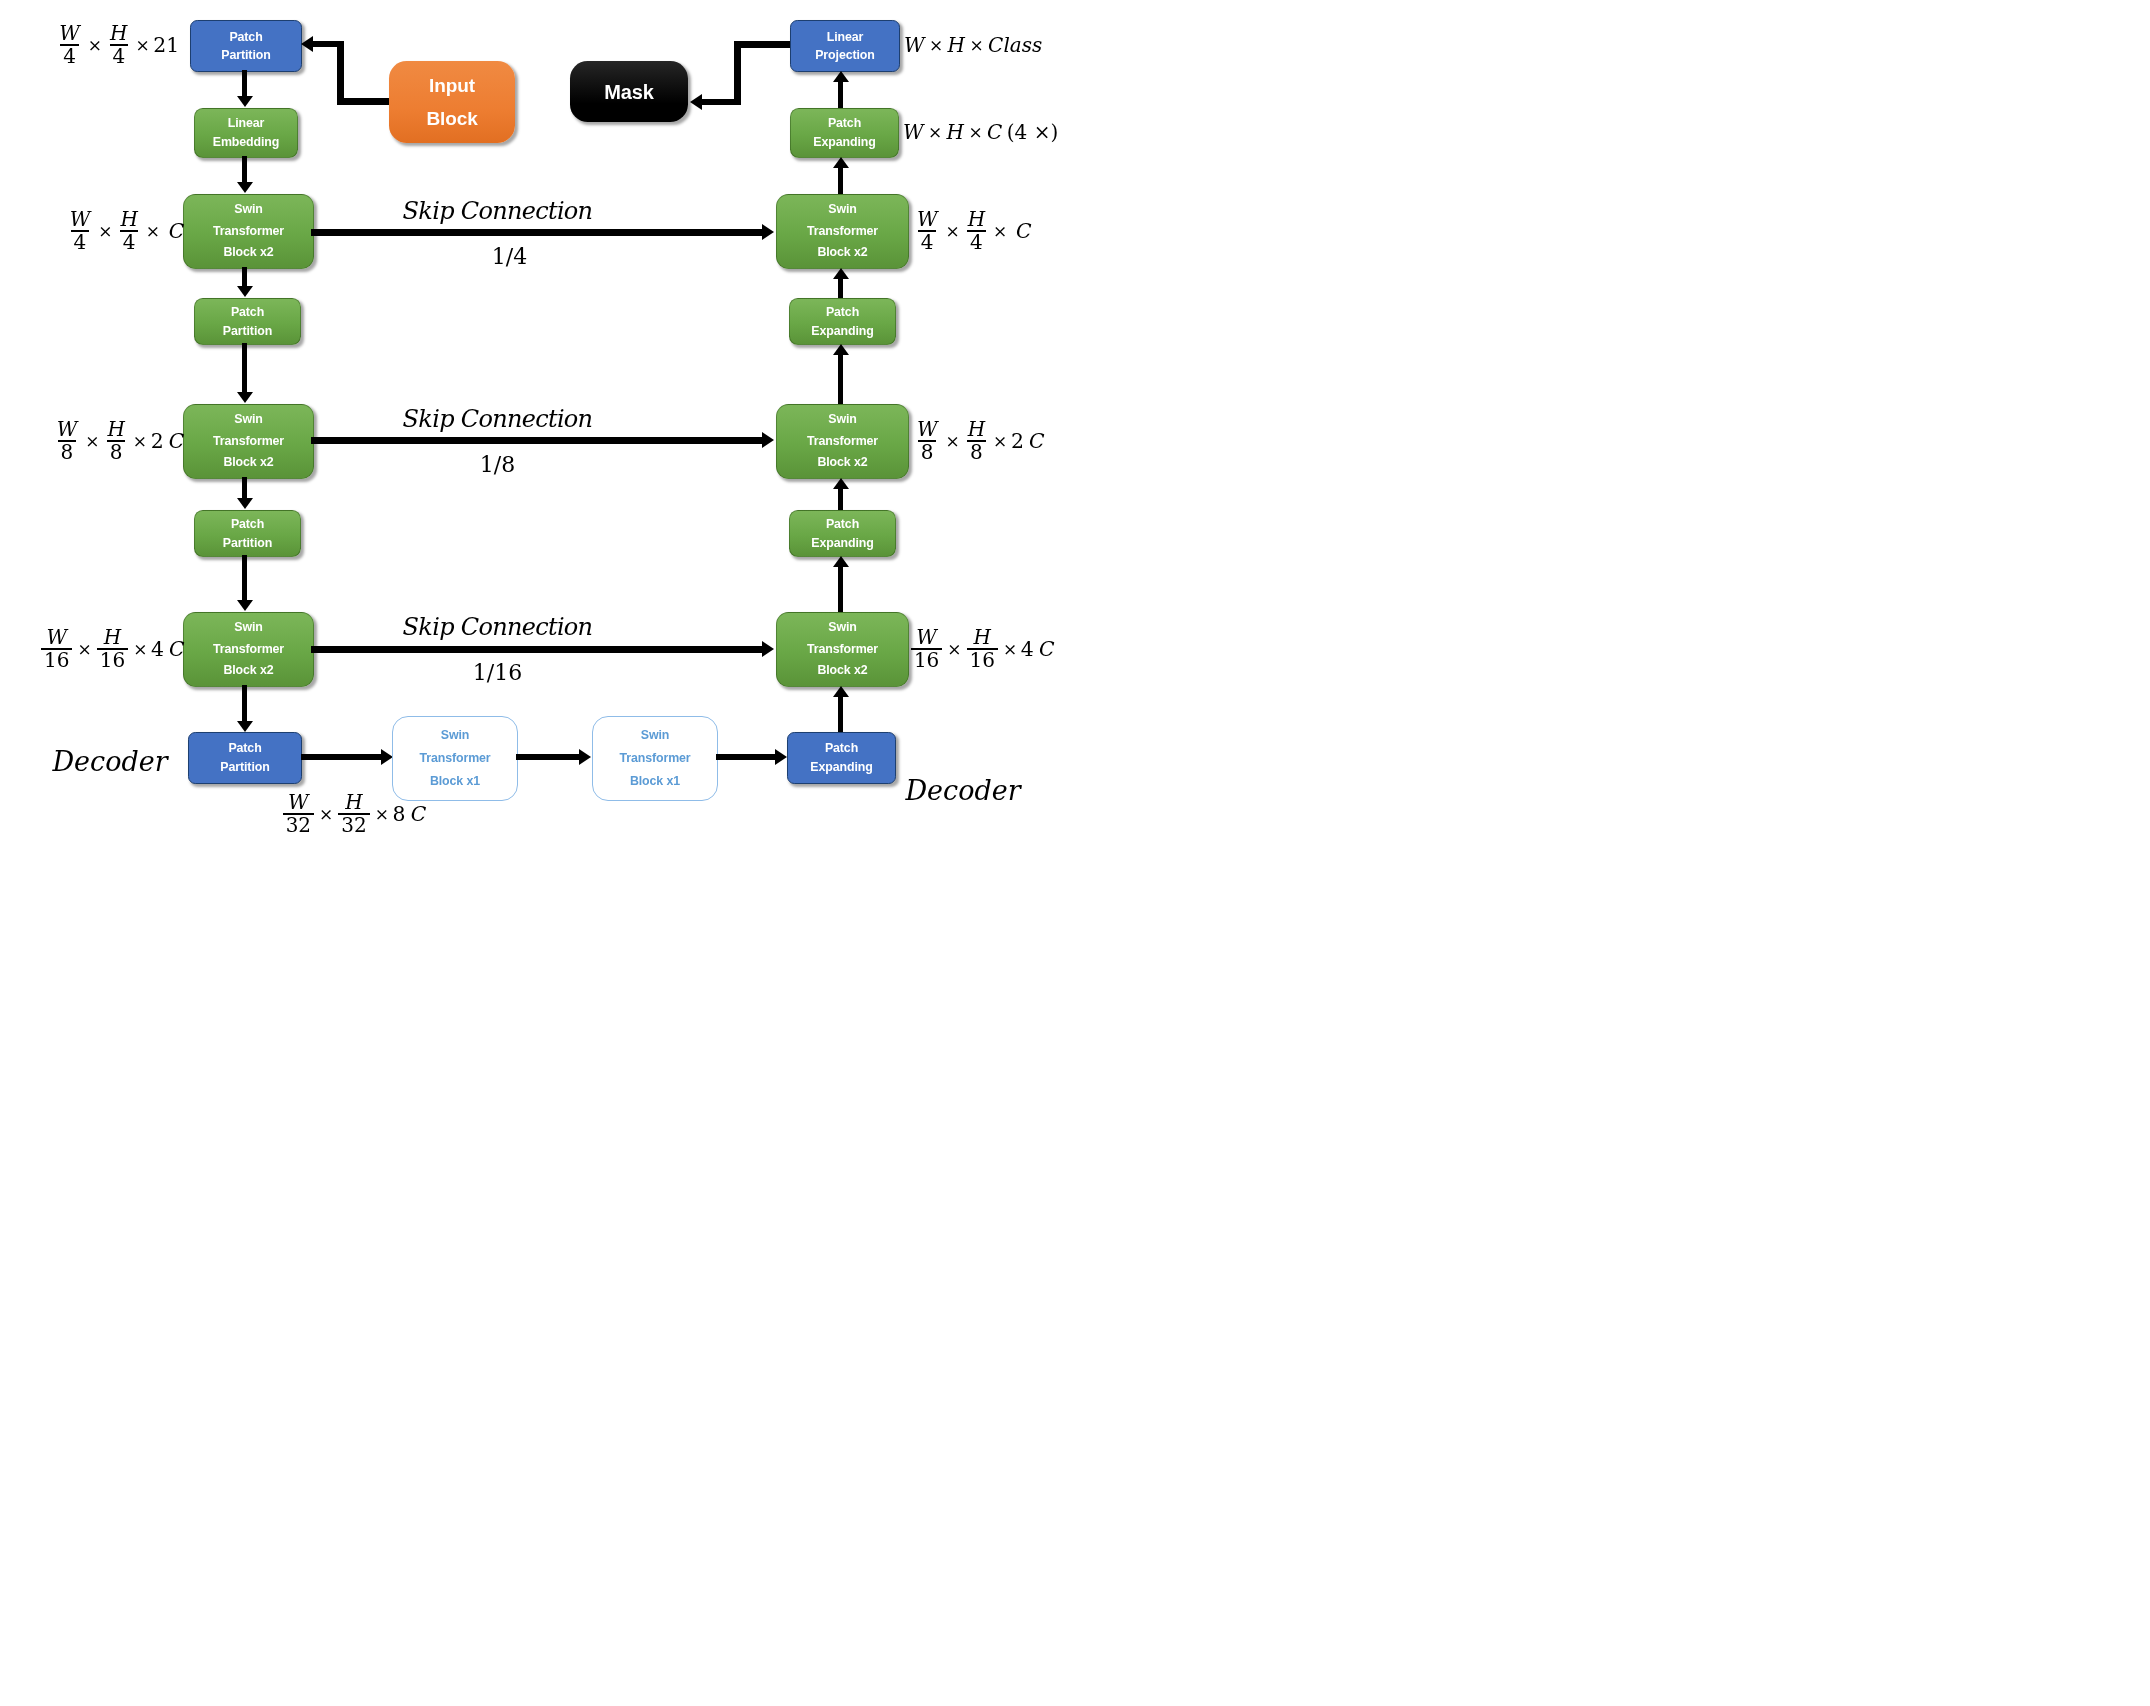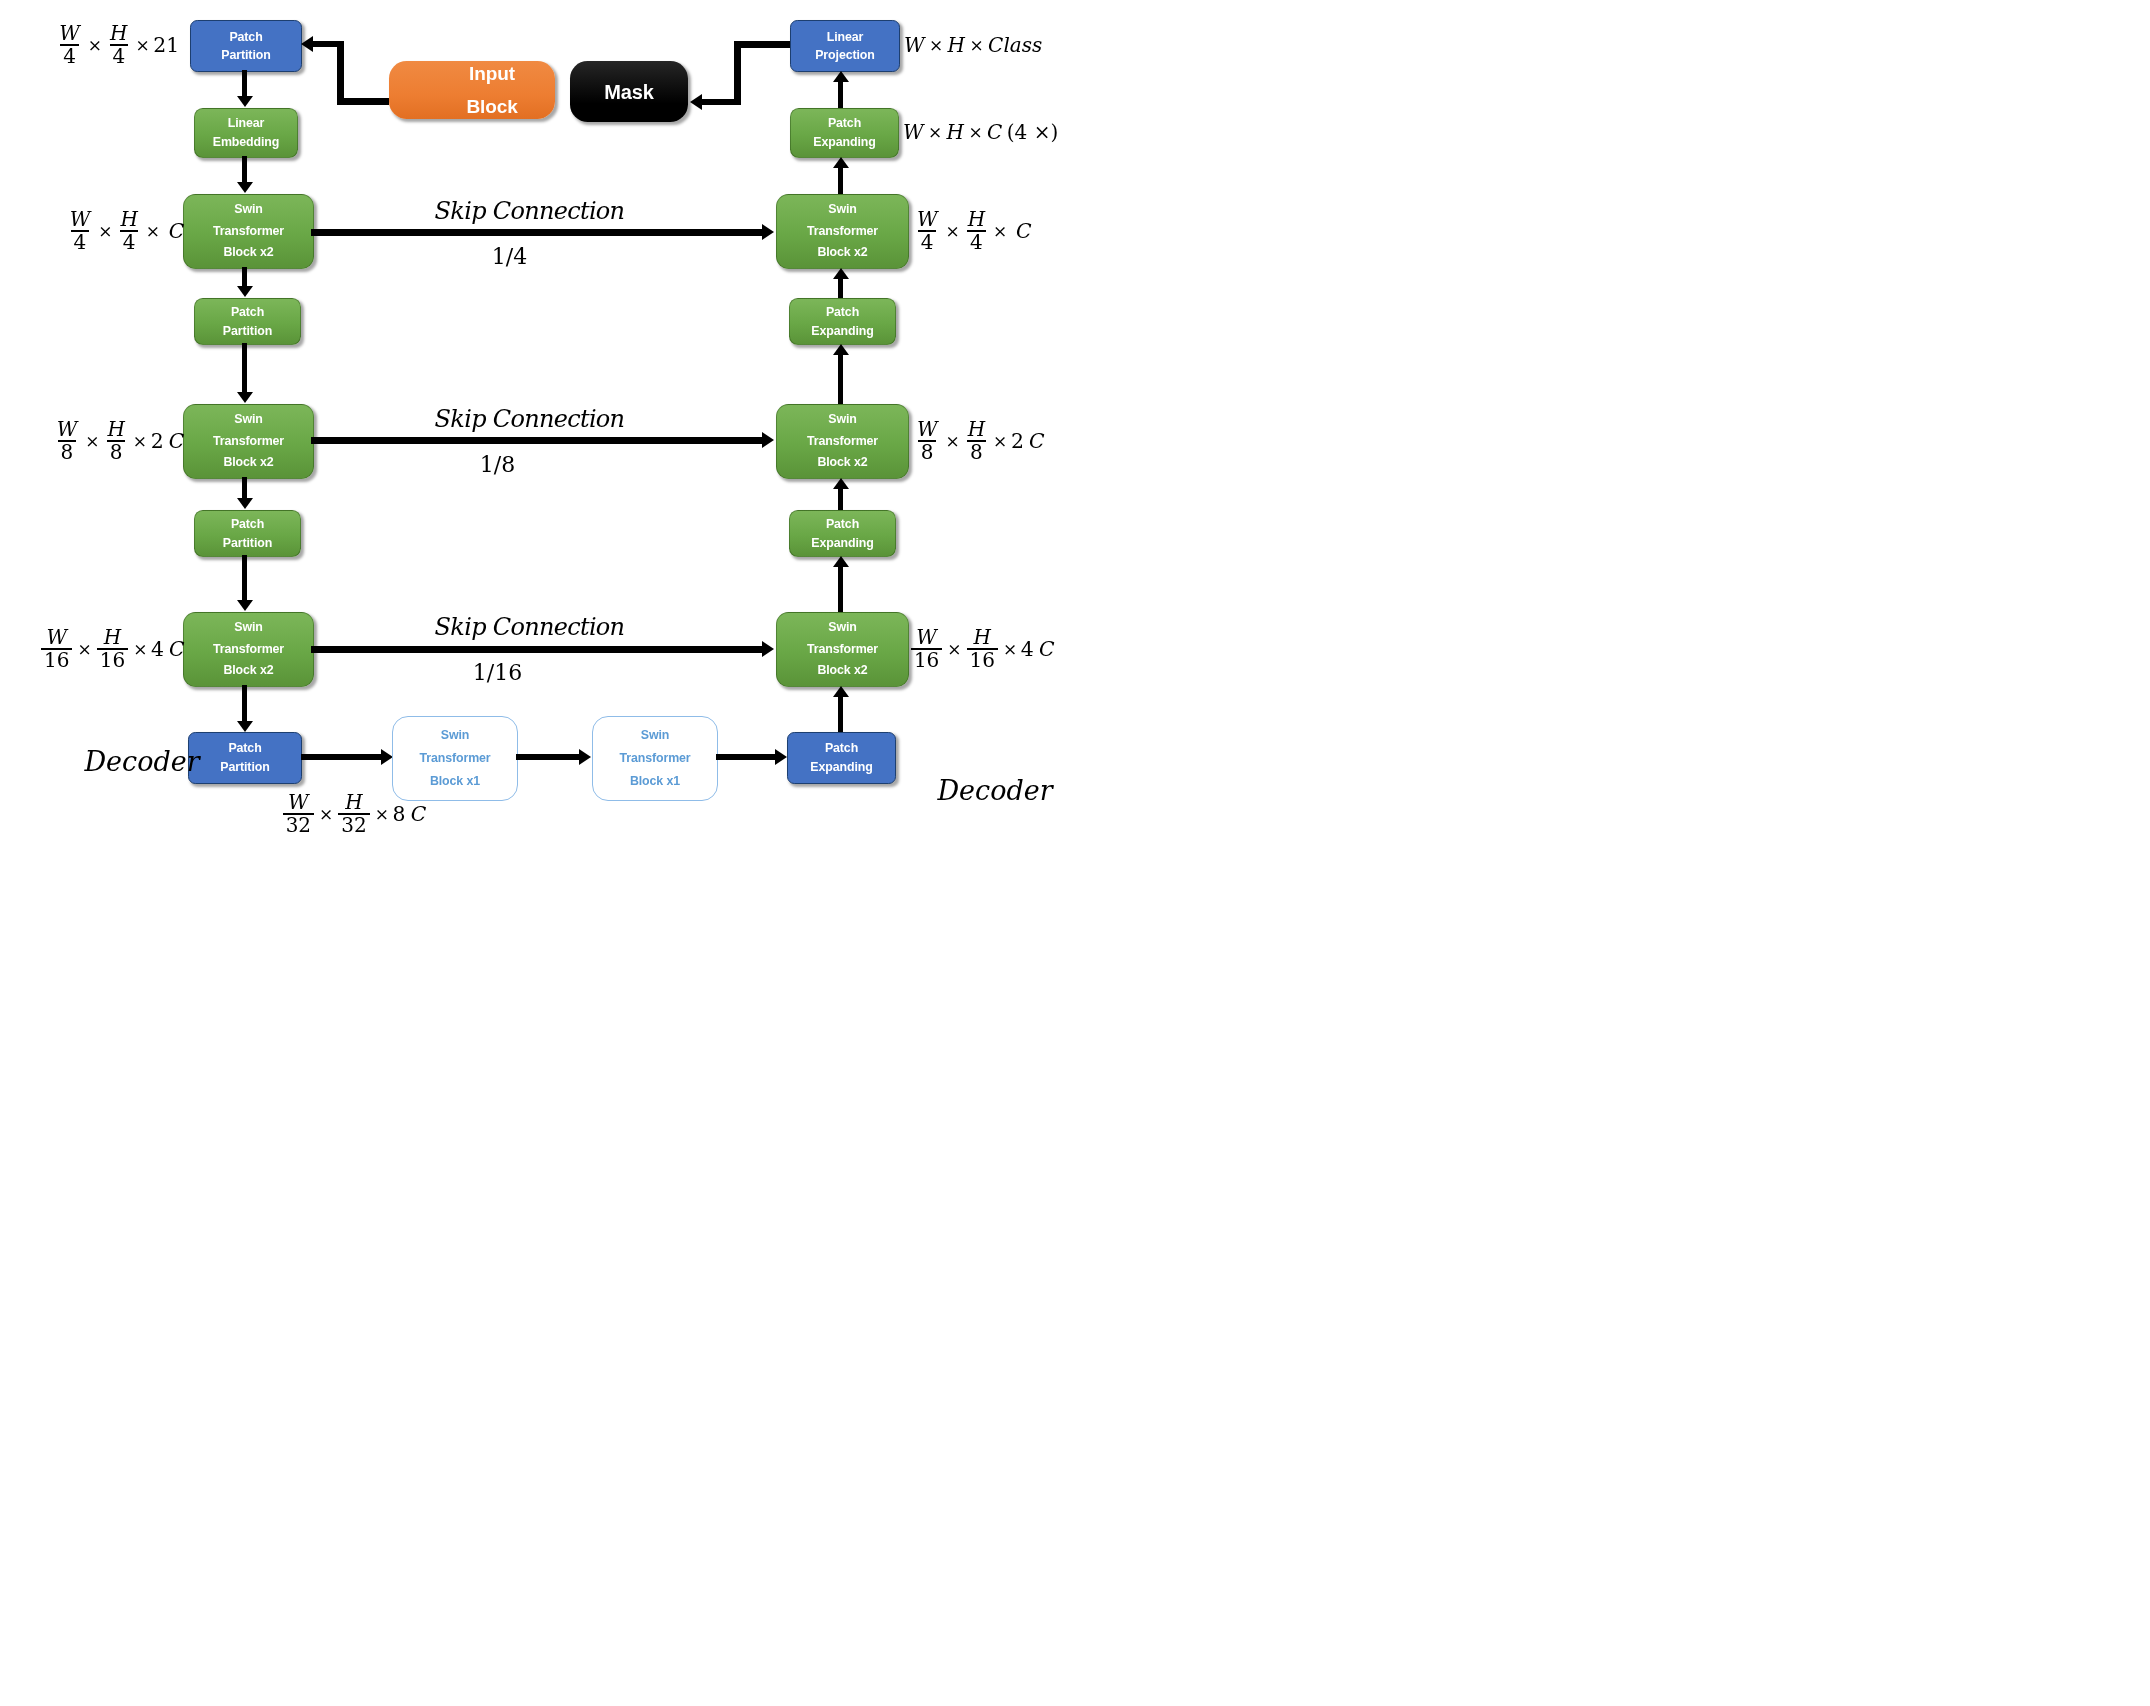--- a/index.html
+++ b/index.html
@@ -33,21 +33,21 @@
       border:8.8px solid transparent;border-top:none;border-bottom:11.7px solid #000;}
   .ha{position:absolute;height:5.8px;background:#000;}
   .ha.right::after{content:"";position:absolute;left:100%;top:50%;transform:translateY(-50%);
       border:8.8px solid transparent;border-right:none;border-left:12.4px solid #000;}
   .ha.left::after{content:"";position:absolute;right:100%;top:50%;transform:translateY(-50%);
       border:8.8px solid transparent;border-left:none;border-right:12.4px solid #000;}
   .ha.skip{height:6.6px;}
   .seg{position:absolute;background:#000;}
 
   
-  .serifit{font-family:"DejaVu Serif",serif;font-style:italic;color:#000;margin-left:32px;}
+  .serifit{font-family:"DejaVu Serif",serif;font-style:italic;color:#000;}
   .skiplabel{position:absolute;text-align:center;font-size:24px;letter-spacing:-0.7px;}
   .ratio{position:absolute;text-align:center;font-family:"DejaVu Serif",serif;font-size:22px;color:#000;}
   .seclabel{position:absolute;font-size:27px;text-align:center;}
   .dim{position:absolute;display:flex;align-items:center;gap:5.1px;
        font-family:"DejaVu Serif",serif;color:#000;height:61px;}
   .dim.rightalign{justify-content:flex-end;}
   .frac{display:inline-flex;flex-direction:column;align-items:center;line-height:1.05;}
   .fn{font-style:italic;font-size:20px;padding:0 2.9px;}
   .fd{font-size:20px;border-top:2.2px solid #000;padding:0 2.9px;}
   .tx{font-size:17px;}
@@ -202,21 +202,21 @@
     <span class="tx">×</span>
     <span class="frac">
       <span class="fn">H</span>
       <span class="fd">32</span>
     </span>
     <span class="tx">×</span>
     <span class="multn">8</span>
     <span class="multv">C</span>
   </div>
 
-  <div class="box orangebox" style="left:389px;top:61px;width:126px;height:58px;padding-left:40px;">
+  <div class="box orangebox" style="left:389px;top:61px;width:126px;height:82px;">
     <span class="ln">Input</span>
     <span class="ln">Block</span>
   </div>
 
   <div class="box blackbox" style="left:570px;top:61px;width:118px;height:61px;">
     <span class="ln">Mask</span>
   </div>
 
   <div class="ha left" style="left:313px;top:41px;width:31px;"></div>
   <div class="seg" style="left:337px;top:41px;width:6.6px;height:64px;"></div>

